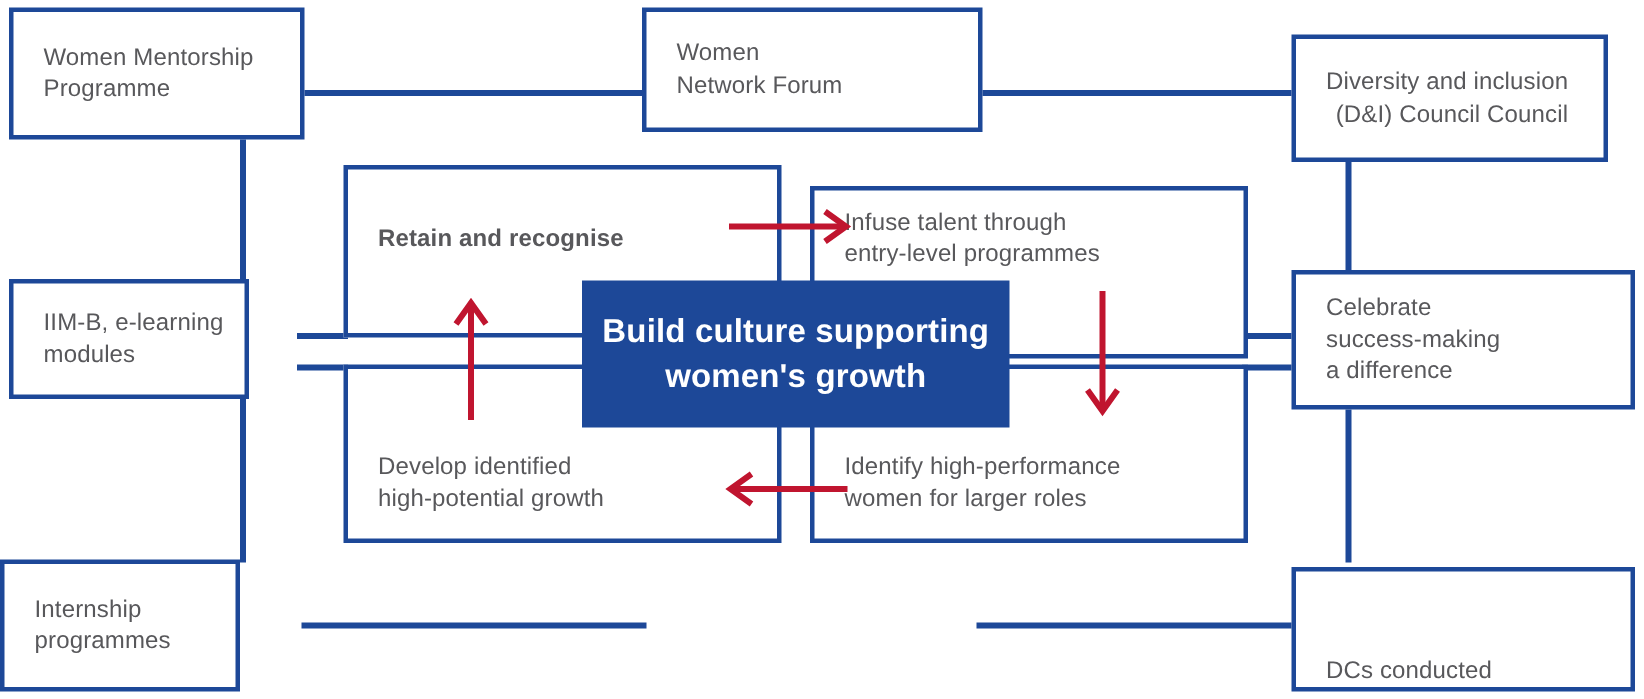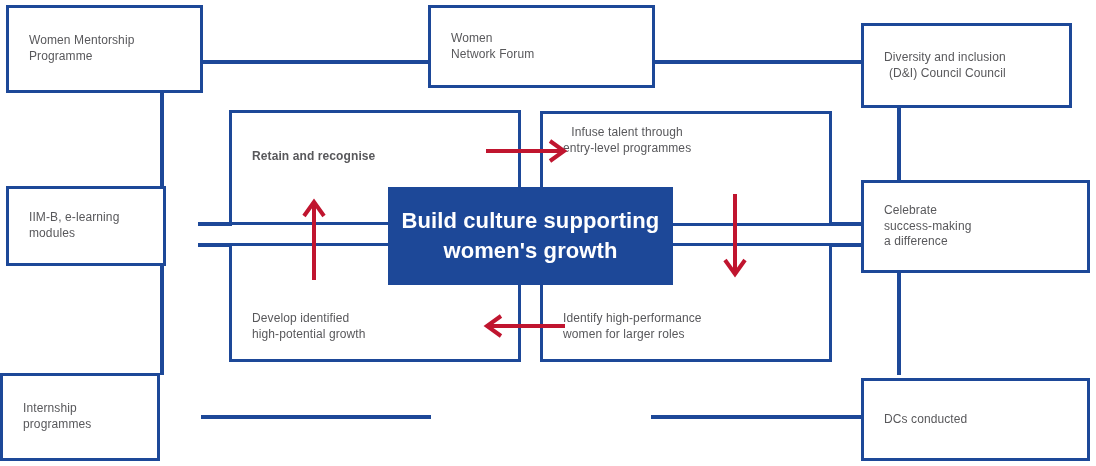--- a/index.html
+++ b/index.html
@@ -31,21 +31,21 @@
     align-items: center;
   }
   .box.outer {
     border-width: 3px;
   }
   .box.quad {
     border-width: 3px;
   }
   .box-label {
     color: #58585b;
-    font-size: 12px;
+    font-size: 16px;
     line-height: 1.32;
     padding: 0 0 0 20px;
     white-space: pre-line;
     letter-spacing: 0.1px;
   }
   .center-box {
     position: absolute;
     box-sizing: border-box;
     background: #1d4898;
     display: flex;
@@ -122,29 +122,29 @@
 success-making
 a difference</span>
   </div>
 
   <div class="box outer" style="left:0; top:373px; width:160px; height:88px;">
     <span class="box-label">Internship
 programmes</span>
   </div>
 
 
-  <div class="box outer" style="left:861px; top:378px; width:229px; height:83px;">
+  <div class="box outer" style="left:861px; top:378px; width:229px; height:83px;align-items:flex-end;">
     <span class="box-label">DCs conducted</span>
   </div>
 
   <div class="box quad" style="left:229px; top:110px; width:292px; height:115px; align-items:flex-start;">
     <span class="box-label" style="padding-top:36px;font-weight:bold;">Retain and recognise</span>
   </div>
 
-  <div class="box quad" style="left:540px; top:111px; width:292px; height:115px; align-items:flex-start;text-align:center;">
+  <div class="box quad" style="left:540px; top:124px; width:292px; height:115px; align-items:flex-start;">
     <span class="box-label" style="padding-top:11px;">Infuse talent through
 entry-level programmes</span>
   </div>
 
   <div class="box quad" style="left:229px; top:243px; width:292px; height:119px; align-items:flex-end;">
     <span class="box-label" style="padding-bottom:16px;">Develop identified
 high-potential growth</span>
   </div>
 
   <div class="box quad" style="left:540px; top:243px; width:292px; height:119px; align-items:flex-end;">

